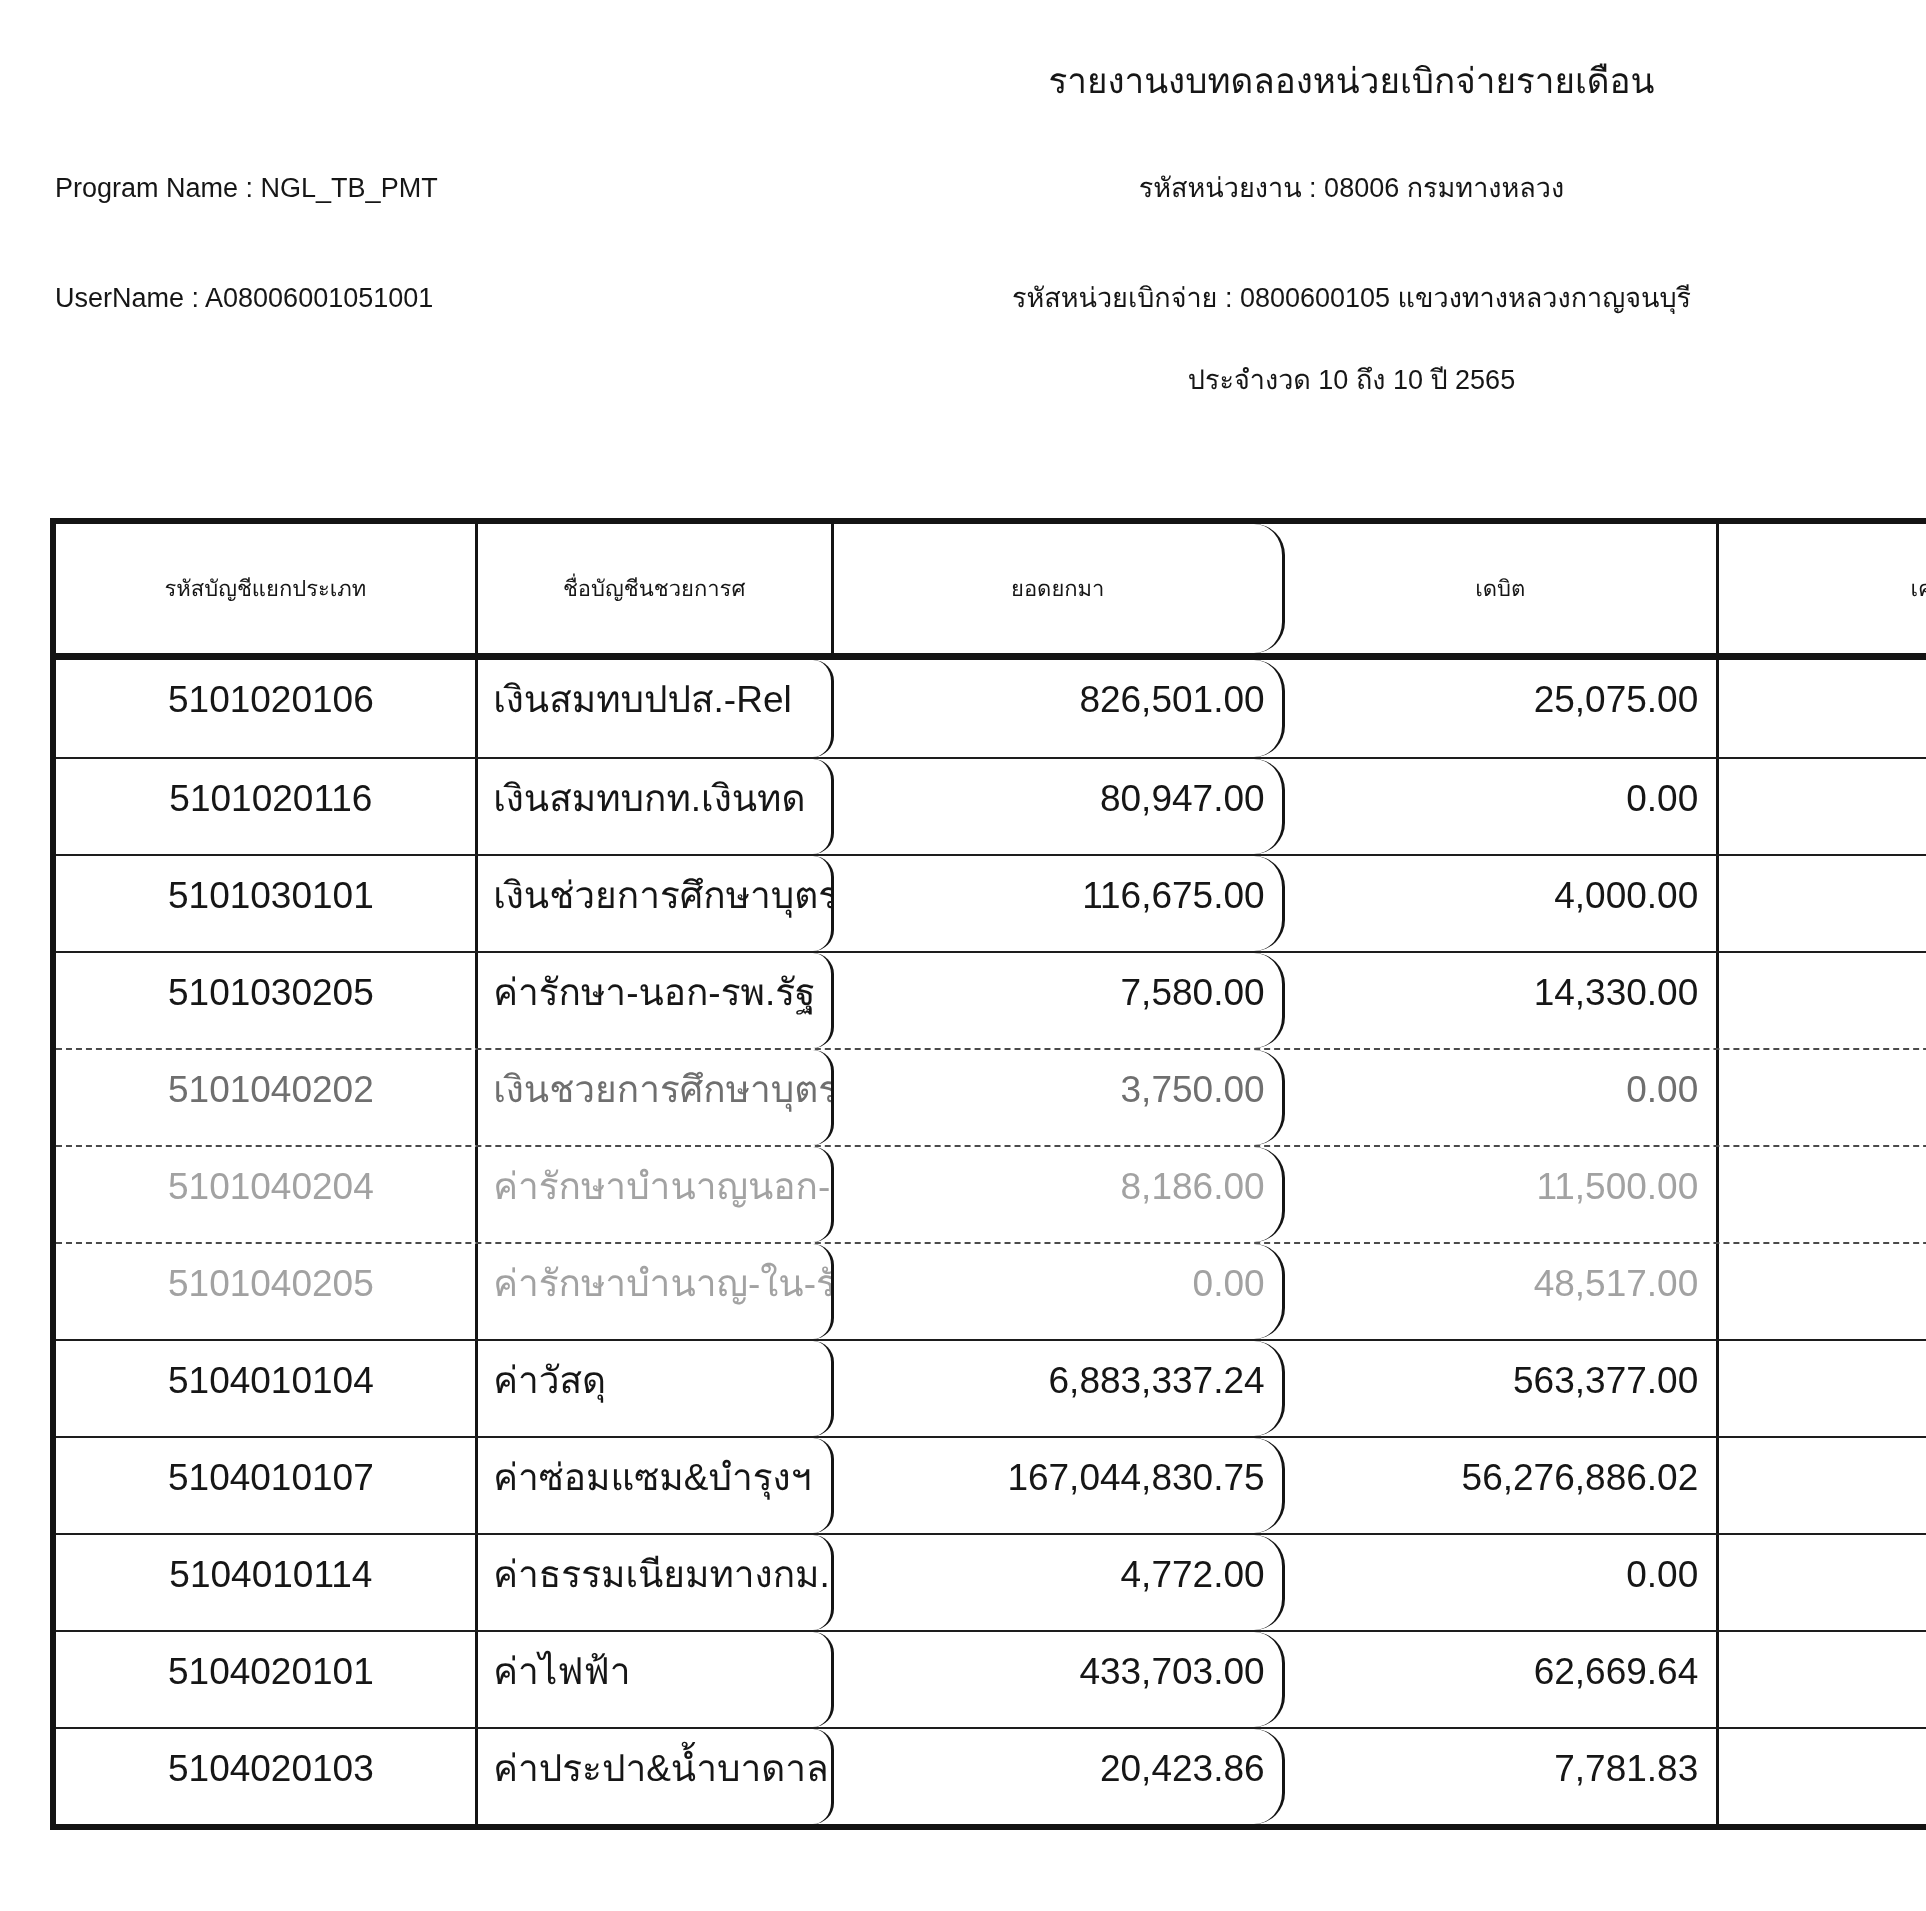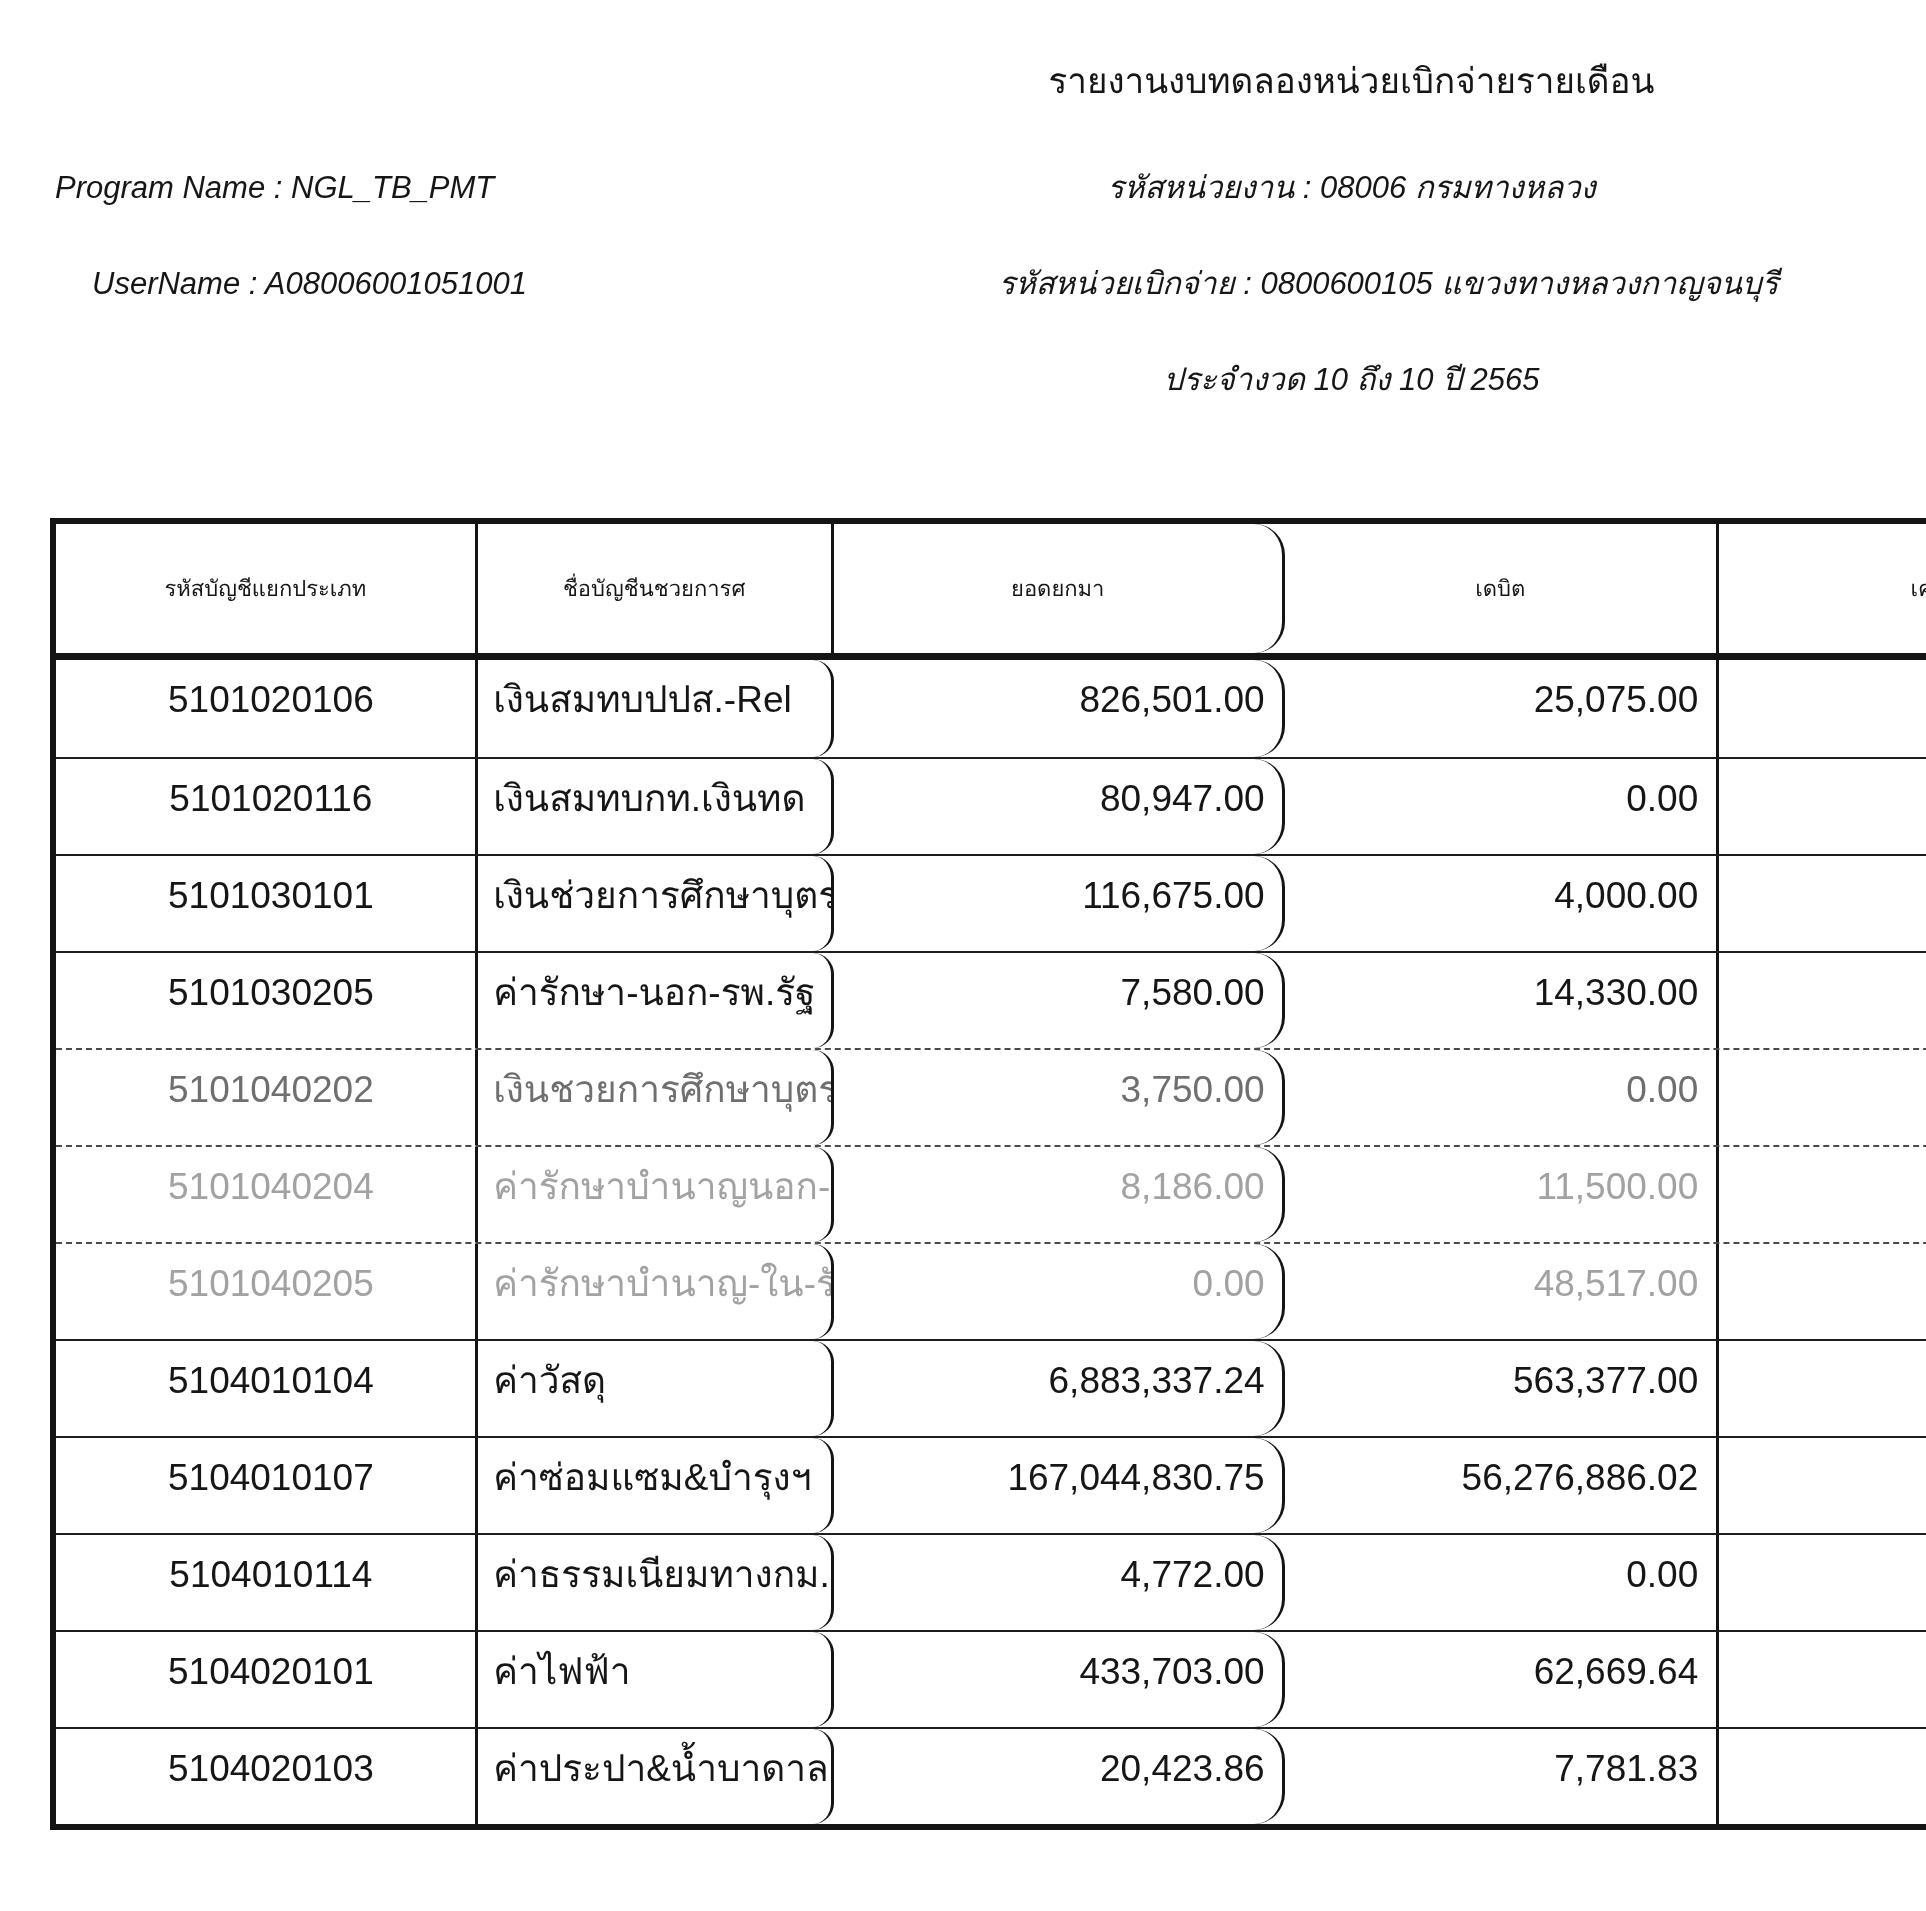--- a/index.html
+++ b/index.html
@@ -9,24 +9,24 @@
     background:#ffffff;
     font-family:"Liberation Sans", sans-serif;
     color:#161616;
     overflow:hidden;
   }
   .title{
     position:absolute;top:58px;left:0;width:100%;
     text-align:center;font-size:35px;line-height:46px;
     white-space:nowrap;
   }
-  .hline{position:absolute;font-size:31px;line-height:46px;white-space:nowrap;font-style:italic;}
+  .hline{position:absolute;font-size:27px;line-height:46px;white-space:nowrap;}
   .h-left{left:55px;}
   .h-center{left:0;width:100%;text-align:center;}
-  .l1{top:165px;} .l2{top:261px;margin-left:37px;} .l3{top:357px;}
+  .l1{top:165px;} .l2{top:275px;} .l3{top:357px;}
 
   .tbl{
     position:absolute;left:50px;top:518px;width:2604px;
     border:6.2px solid #141414;box-sizing:border-box;
     background:#ffffff;
   }
   .thead{display:flex;height:129px;border-bottom:7px solid #141414;}
   .thead .hcell{
     display:flex;align-items:center;justify-content:center;
     font-size:22px;white-space:nowrap;overflow:hidden;

